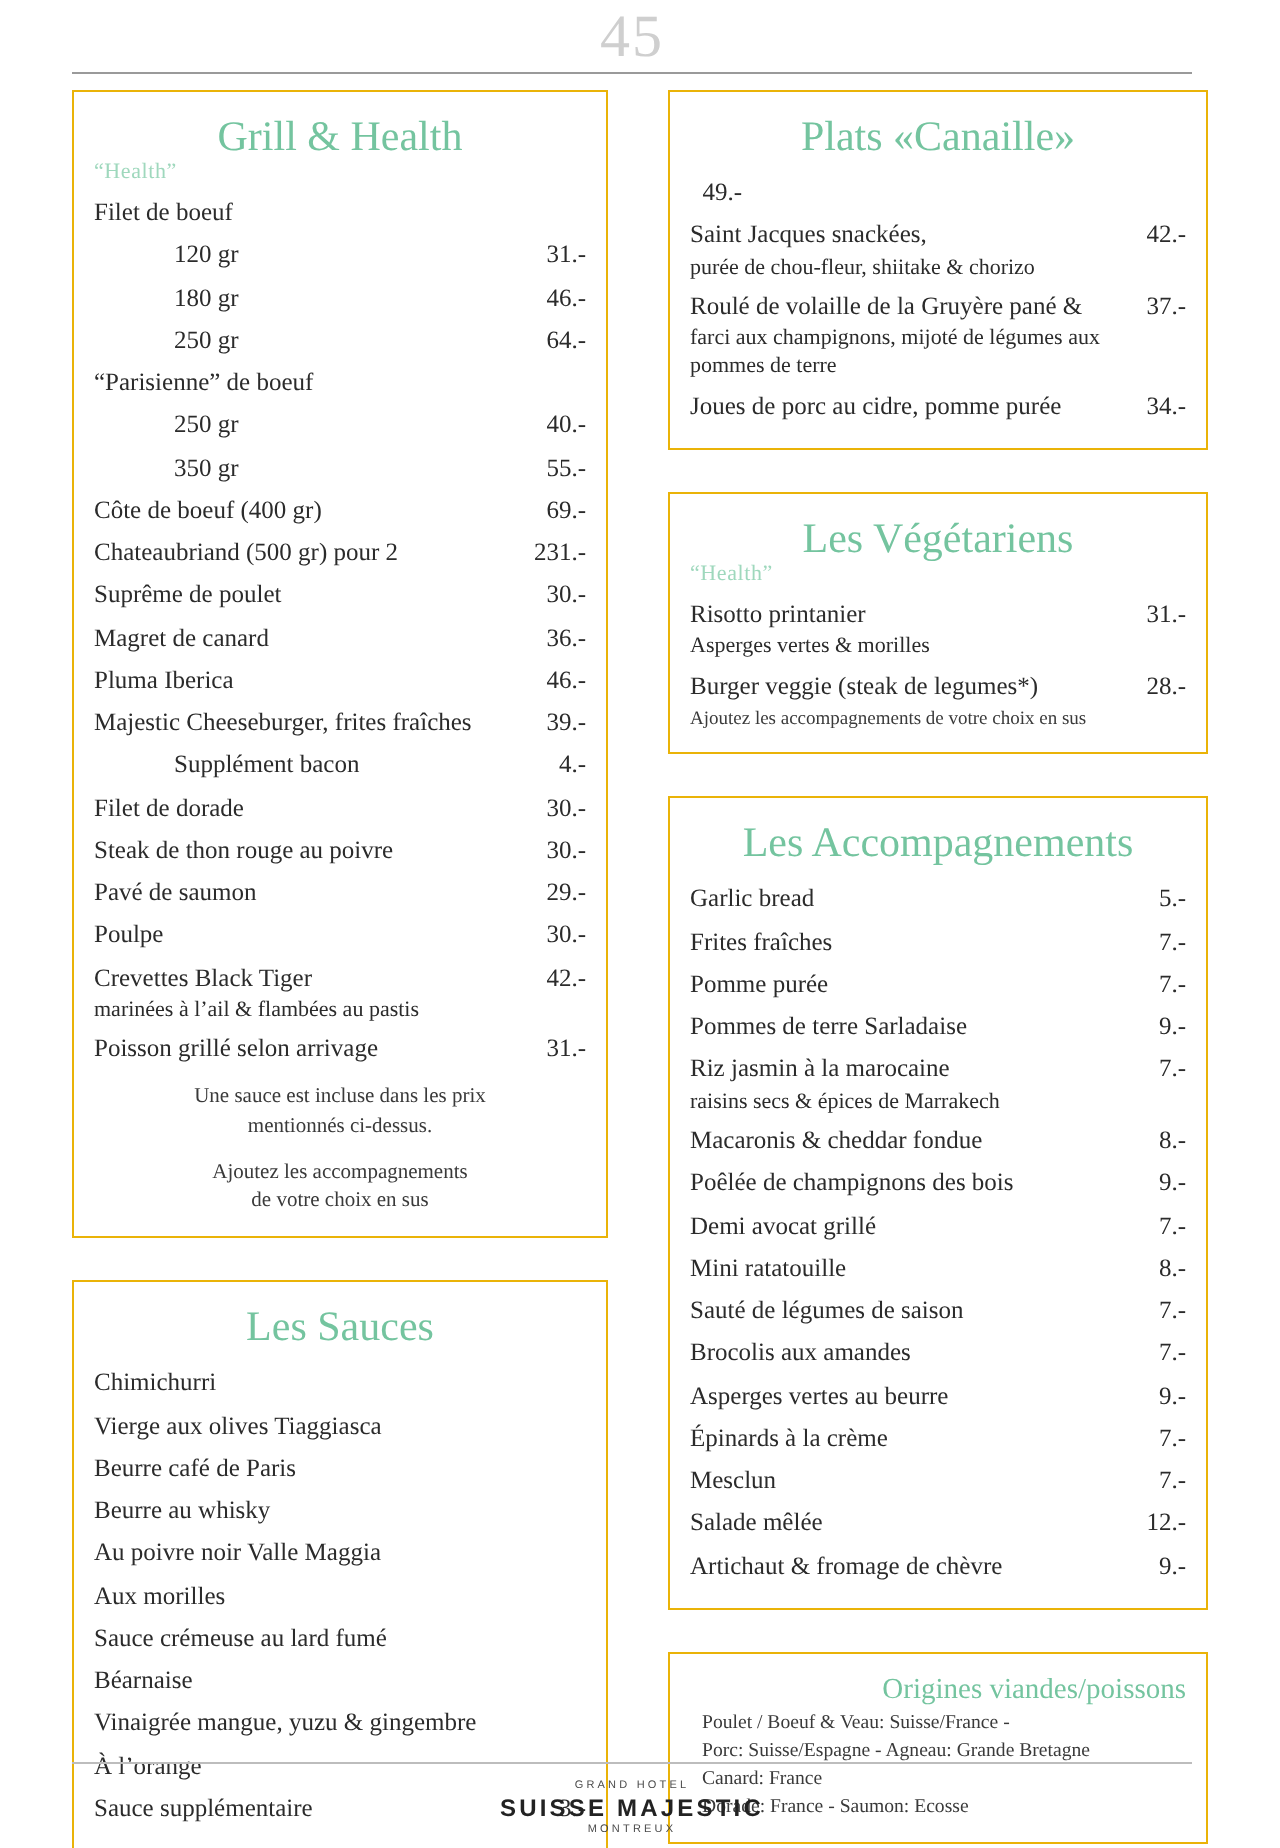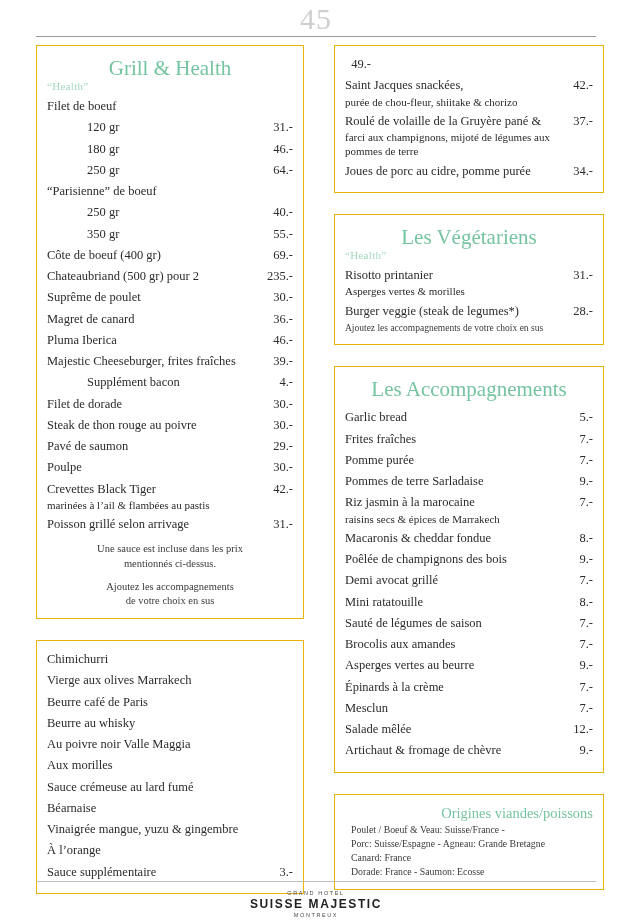--- a/index.html
+++ b/index.html
@@ -183,21 +183,21 @@
             <div class="row indent">
               <div class="name">350 gr</div>
               <div class="price">55.-</div>
             </div>
             <div class="row">
               <div class="name">Côte de boeuf (400 gr)</div>
               <div class="price">69.-</div>
             </div>
             <div class="row">
               <div class="name">Chateaubriand (500 gr) pour 2</div>
-              <div class="price">235.-</div>
+              <div class="price">231.-</div>
             </div>
             <div class="row">
               <div class="name">Suprême de poulet</div>
               <div class="price">30.-</div>
             </div>
             <div class="row">
               <div class="name">Magret de canard</div>
               <div class="price">36.-</div>
             </div>
             <div class="row">
@@ -235,27 +235,28 @@
             <div class="row">
               <div class="name">Poisson grillé selon arrivage</div>
               <div class="price">31.-</div>
             </div>
           </div>
         <p class="note">Une sauce est incluse dans les prix<br>mentionnés ci-dessus.</p>
         <p class="note gap">Ajoutez les accompagnements<br>de votre choix en sus</p>
       </section>
 
       <section class="box">
+        <h2 class="sec-title">Les Sauces</h2>
         <div class="items">
             <div class="row">
               <div class="name">Chimichurri</div>
               <div class="price"></div>
             </div>
             <div class="row">
-              <div class="name">Vierge aux olives Marrakech</div>
+              <div class="name">Vierge aux olives Tiaggiasca</div>
               <div class="price"></div>
             </div>
             <div class="row">
               <div class="name">Beurre café de Paris</div>
               <div class="price"></div>
             </div>
             <div class="row">
               <div class="name">Beurre au whisky</div>
               <div class="price"></div>
             </div>
@@ -288,20 +289,21 @@
               <div class="price">3.-</div>
             </div>
           </div>
       </section>
 
     </div>
 
     <div class="col col-right">
 
       <section class="box">
+        <h2 class="sec-title">Plats «Canaille»</h2>
         <div class="items">
             <div class="row">
               <div class="price">49.-</div>
             </div>
             <div class="row">
               <div class="name">Saint Jacques snackées,<span class="sub-name">purée de chou-fleur, shiitake &amp; chorizo</span></div>
               <div class="price">42.-</div>
             </div>
             <div class="row">
               <div class="name">Roulé de volaille de la Gruyère pané &amp;<span class="sub-name">farci aux champignons, mijoté de légumes aux pommes de terre</span></div>

